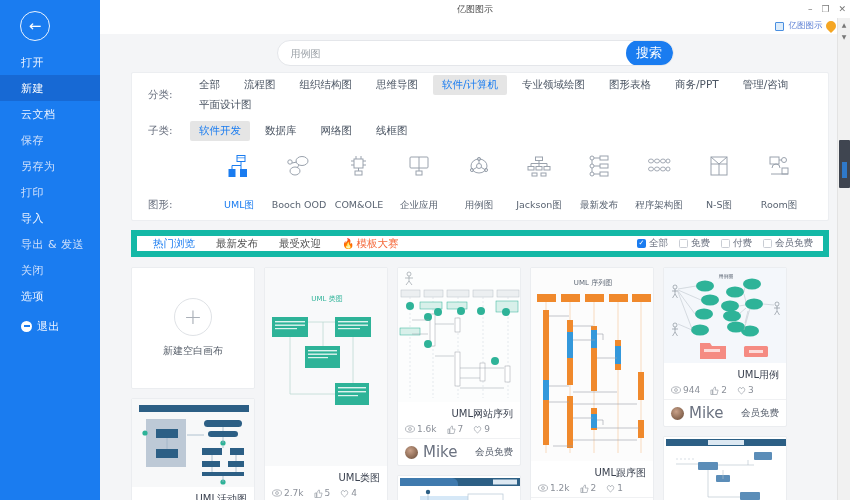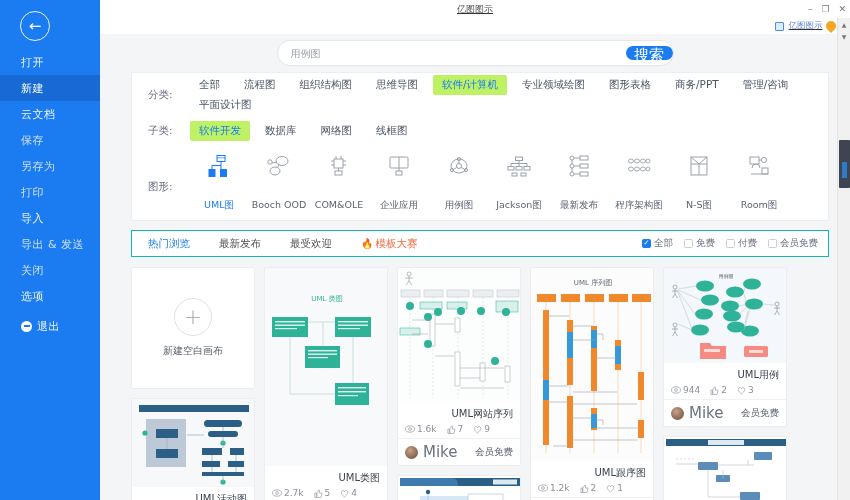--- a/index.html
+++ b/index.html
@@ -27,21 +27,21 @@
   .side-item.first { margin-top:8px; }
   .side-item.active { background:#1769d4; color:#fff;align-items:center; }
   .side-item.dim { color:#cfe0fb; }
   .side-item .exit-ic {
     width:11px;height:11px;border-radius:50%;background:#fff;margin-right:5px;
     display:inline-flex;align-items:center;justify-content:center;
   }
   .side-item .exit-ic i { display:block;width:6px;height:1.5px;background:#1a7cf0; }
 
   
-  .right { flex:1; position:relative; height:500px; background:#f4f5f7;text-decoration:underline; }
+  .right { flex:1; position:relative; height:500px; background:#f4f5f7; }
 
   .titlebar {
     height:18px; background:#fff; display:flex; align-items:center;
     justify-content:center; position:relative;
   }
   .titlebar .t-title { font-size:9px; color:#4d4d4d; }
   .win-ctrls { position:absolute; right:4px; top:0; display:flex; gap:9px; align-items:center; height:18px; }
   .win-ctrls span { font-size:9px; color:#777; cursor:pointer; line-height:1; }
 
   .userbar {
@@ -68,53 +68,53 @@
   .searchbox {
     width:397px; height:26px; background:#fff; border:1px solid #e4e6ea;
     border-radius:13px; display:flex; align-items:center; overflow:hidden;
   }
   .searchbox input {
     flex:1; border:none; outline:none; height:100%; padding-left:13px;
     font-size:10px; color:#666; font-family:inherit; background:transparent;
   }
   .searchbox input::placeholder { color:#9aa0a6; }
   .search-btn {
-    width:47px;height:14px;background:#1a7cf0;color:#fff;border:none;
-    border-radius:13px; font-size:15px; cursor:pointer; font-family:inherit;
+    width:47px;height:26px;background:#1a7cf0;color:#fff;border:none;
+    border-radius:13px; font-size:13px; cursor:pointer; font-family:inherit;
     flex:0 0 47px;
   }
 
   
   .panel {
     margin:0 21px 0 31px; background:#fff; border:1px solid #eceef1;
     border-radius:2px; padding:0;
   }
   .frow { display:flex; align-items:center; min-height:28px; padding:2px 0 2px 16px; }
   .flabel { width:42px; flex:0 0 42px; font-size:10.5px; color:#6b7280; }
   .fitems { display:flex; flex-wrap:wrap; align-items:center; }
   .fitem {
     font-size:10.5px; color:#4b5563; padding:3px 9px; margin-right:6px;
     border-radius:2px; cursor:pointer; white-space:nowrap;
   }
-  .fitem.sel { background:#bef264; color:#1a7cf0;text-align:center; }
-
-  .shaperow { display:flex; align-items:center; padding:6px 0 8px 16px; }
+  .fitem.sel { background:#e5e5e5; color:#1a7cf0;text-align:center; }
+
+  .shaperow { display:flex; align-items:flex-end; padding:6px 0 8px 16px;gap:20px; }
   .shapes { display:flex; flex:1; align-items:flex-start; }
   .shape {
     width:58px; display:flex; flex-direction:column; align-items:center;
     cursor:pointer; margin-right:2px;
   }
   .shape .gi { height:32px; display:flex; align-items:center; justify-content:center; }
   .shape .gl { font-size:9.5px; color:#5a6472; margin-top:16px; white-space:nowrap; }
   .shape.sel .gl { color:#1a7cf0; }
 
   
   .tabsrow {
-    margin:9px 21px 0 31px; background:#fff; border:1px solid #14b8a6;
-    height:27px; display:flex; align-items:center; padding:0 10px 0 16px;gap:8px;
+    margin:9px 21px 0 31px; background:#fff; border:6px solid #14b8a6;
+    height:27px; display:flex; align-items:center; padding:0 10px 0 16px;
   }
   .tab { font-size:10.5px; color:#555; margin-right:21px; cursor:pointer; }
   .tab.sel { color:#1a7cf0; }
   .tab.fire { color:#f5693b; display:flex; align-items:center; gap:2px; }
   .fire-ic { color:#f5693b; font-size:10px; }
   .cbs { margin-left:auto; display:flex; align-items:center; gap:11px; }
   .cb { display:flex; align-items:center; gap:3px; font-size:9.5px; color:#6b7280; cursor:pointer; }
   .cb .box { width:9px;height:9px;border:1px solid #c9cdd4;border-radius:1.5px;background:#fff; }
   .cb.on .box {
     background:#1a7cf0;border-color:#1a7cf0;color:#fff;font-size:7px;

